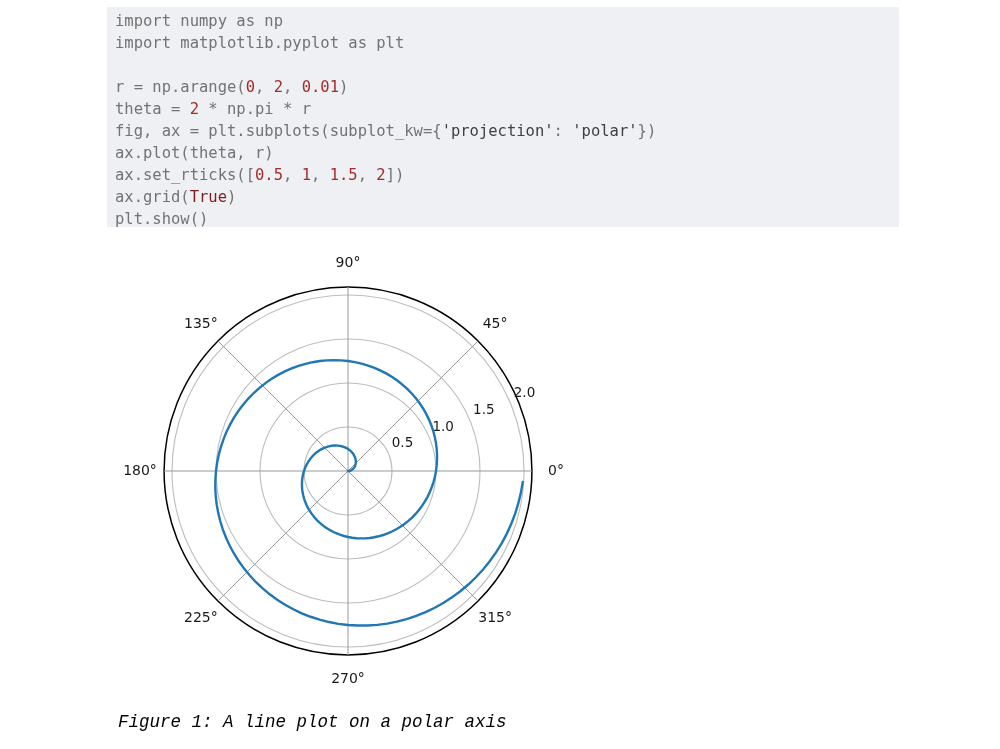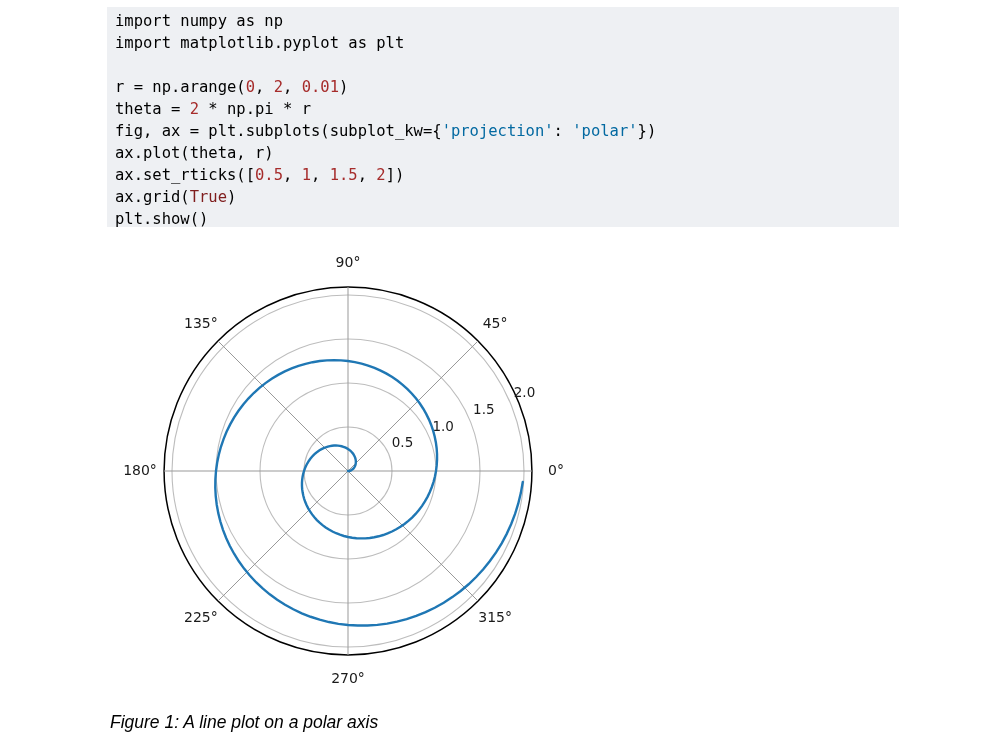--- a/index.html
+++ b/index.html
@@ -6,30 +6,30 @@
   body{
     width:1000px;height:749px;background:#ffffff;position:relative;overflow:hidden;
     font-family:"Liberation Sans", sans-serif;
   }
   .code-block{
     position:absolute;left:107px;top:7px;width:792px;height:220px;
     box-sizing:border-box;background:#eef0f3;margin:0;padding:3px 8px;
     font-family:"DejaVu Sans Mono", monospace;font-size:15.5px;line-height:22px;
   }
   .code-block .line{height:22px;white-space:pre;}
-  .c-d{color:#000000;}   
+  .c-d{color:#737373;}   
   .c-n{color:#a62c2b;}   
-  .c-s{color:#0369a1;}   
+  .c-s{color:#404040;}   
   .c-p{color:#7f1d1d;}   
   .figure-wrap{
     position:absolute;left:98px;top:245px;width:520px;height:460px;
   }
   .figure-caption{
-    position:absolute;left:110px;top:712px;
-    font-family:Liberation Sans, sans-serif;font-style:italic;
+    position:absolute;left:118px;top:712px;
+    font-family:Liberation Mono, monospace;font-style:italic;
     font-size:17.5px;color:#000000;
   }
   svg text{font-family:"DejaVu Sans", sans-serif;}
 </style>
 </head>
 <body>
 
 <div>
 
   <pre class="code-block"><div id="code-lines"><div class="line"><span class="c-d">import numpy as np</span></div><div class="line"><span class="c-d">import matplotlib.pyplot as plt</span></div><div class="line">&nbsp;</div><div class="line"><span class="c-d">r = np.arange(</span><span class="c-n">0</span><span class="c-d">, </span><span class="c-n">2</span><span class="c-d">, </span><span class="c-n">0.01</span><span class="c-d">)</span></div><div class="line"><span class="c-d">theta = </span><span class="c-n">2</span><span class="c-d"> * np.pi * r</span></div><div class="line"><span class="c-d">fig, ax = plt.subplots(subplot_kw={</span><span class="c-s">'projection'</span><span class="c-d">: </span><span class="c-s">'polar'</span><span class="c-d">})</span></div><div class="line"><span class="c-d">ax.plot(theta, r)</span></div><div class="line"><span class="c-d">ax.set_rticks([</span><span class="c-n">0.5</span><span class="c-d">, </span><span class="c-n">1</span><span class="c-d">, </span><span class="c-n">1.5</span><span class="c-d">, </span><span class="c-n">2</span><span class="c-d">])</span></div><div class="line"><span class="c-d">ax.grid(</span><span class="c-p">True</span><span class="c-d">)</span></div><div class="line"><span class="c-d">plt.show()</span></div></div></pre>

